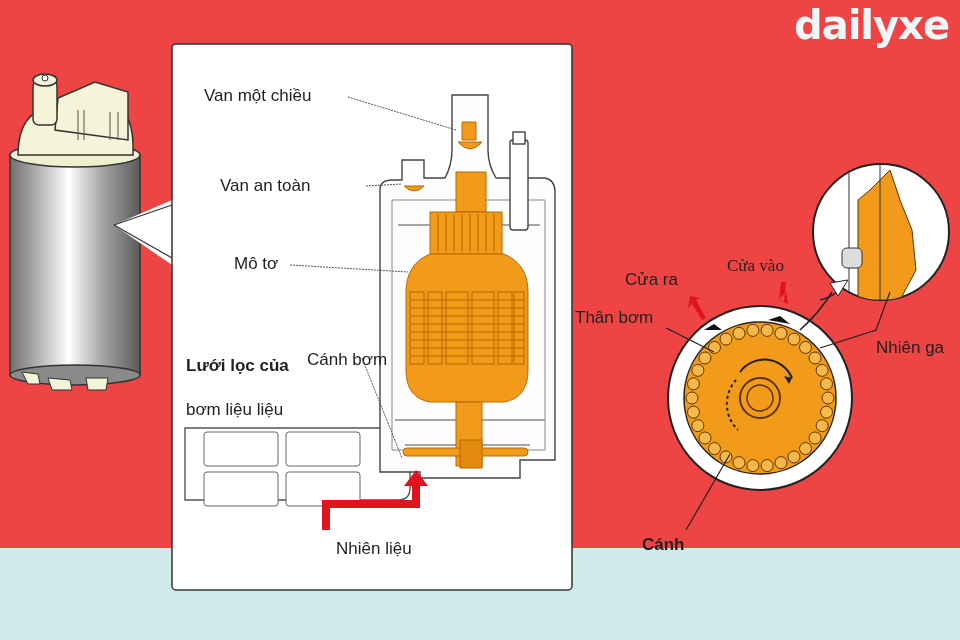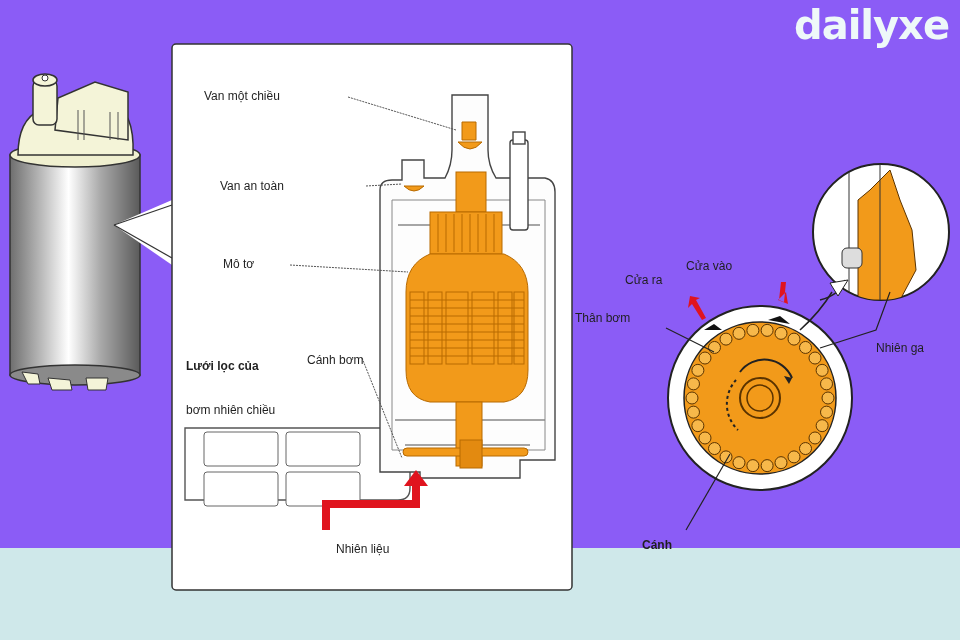--- a/index.html
+++ b/index.html
@@ -1,19 +1,19 @@
 <!DOCTYPE html>
 <html><head>
 <meta charset="utf-8">
 <style>
   html, body { margin: 0; padding: 0; }
   body { width: 960px; height: 640px; overflow: hidden; background: #cfe8ea; font-family: "Liberation Sans", sans-serif; }
-  #stage { position: relative; width: 960px; height: 548px; background: #8b5cf6; }
+  #stage { position: relative; width: 960px; height: 548px; background: #ef4444; }
   svg { position: absolute; left: 0; top: 0; }
-  .lbl { position: absolute; font-size: 12px; color: #1f1f1f; white-space: nowrap; line-height: 20px; }
+  .lbl { position: absolute; font-size: 17px; color: #1f1f1f; white-space: nowrap; line-height: 20px; }
   .logo { position: absolute; left: 794px; top: 2px; font-size: 40px; font-weight: bold; color: #eef8f9; letter-spacing: -1px; font-family: "DejaVu Sans", sans-serif; }
 </style>
 </head>
 <body>
 
 <div id="stage">
   <svg width="960" height="640" viewBox="0 0 960 640">
     <defs>
       <linearGradient id="metal" x1="0" x2="1" y1="0" y2="0">
         <stop offset="0" stop-color="#6e6e6e"></stop>
@@ -161,24 +161,24 @@
     <g fill="#e0141e">
       <path d="M696 300 l10 18 l-4 2 l-10 -16 l-4 4 l2 -12 l10 2 z"></path>
       <path d="M786 282 l-2 20 l-5 -2 l2 -18 z M778 300 l10 4 l-2 -12 z"></path>
     </g>
   </svg>
 
   <div class="logo">dailyxe</div>
 
   <div class="lbl" style="left:204px; top:86px;">Van một chiều</div>
   <div class="lbl" style="left:220px; top:176px;">Van an toàn</div>
-  <div class="lbl" style="left:223px; top:254px;">Mô tơ</div>
+  <div class="lbl" style="left:234px; top:254px;">Mô tơ</div>
   <div class="lbl" style="left:267px; top:350px;margin-left:40px;">Cánh bơm</div>
   <div class="lbl" style="left:186px; top:356px;font-weight:bold;">Lưới lọc của</div>
-  <div class="lbl" style="left:186px; top:400px;">bơm nhiên chiều</div>
+  <div class="lbl" style="left:186px; top:400px;">bơm liệu liệu</div>
   <div class="lbl" style="left:308px; top:539px;margin-left:28px;">Nhiên liệu</div>
 
   <div class="lbl" style="left:625px; top:270px;">Cửa ra</div>
-  <div class="lbl" style="left:686px; top:256px;">Cửa vào</div>
+  <div class="lbl" style="left:727px; top:256px;font-family:Liberation Serif, serif;">Cửa vào</div>
   <div class="lbl" style="left:575px; top:308px;">Thân bơm</div>
   <div class="lbl" style="left:876px; top:338px;">Nhiên ga</div>
   <div class="lbl" style="left:642px; top:535px;font-weight:bold;">Cánh</div>
 </div>
 
 </body></html>

